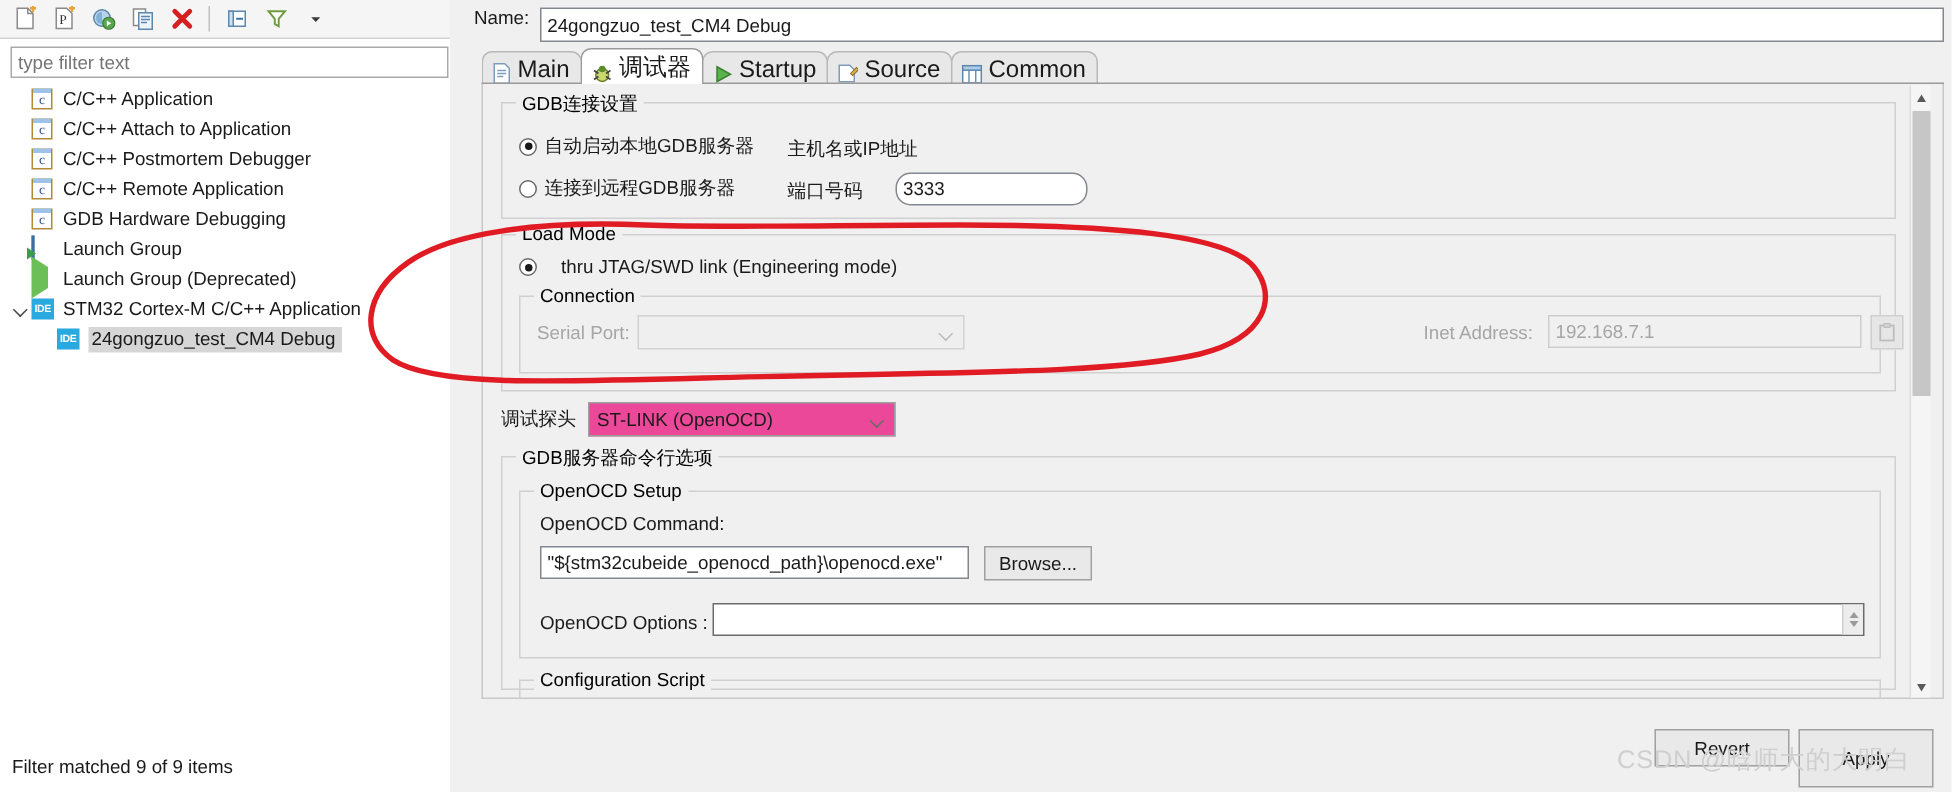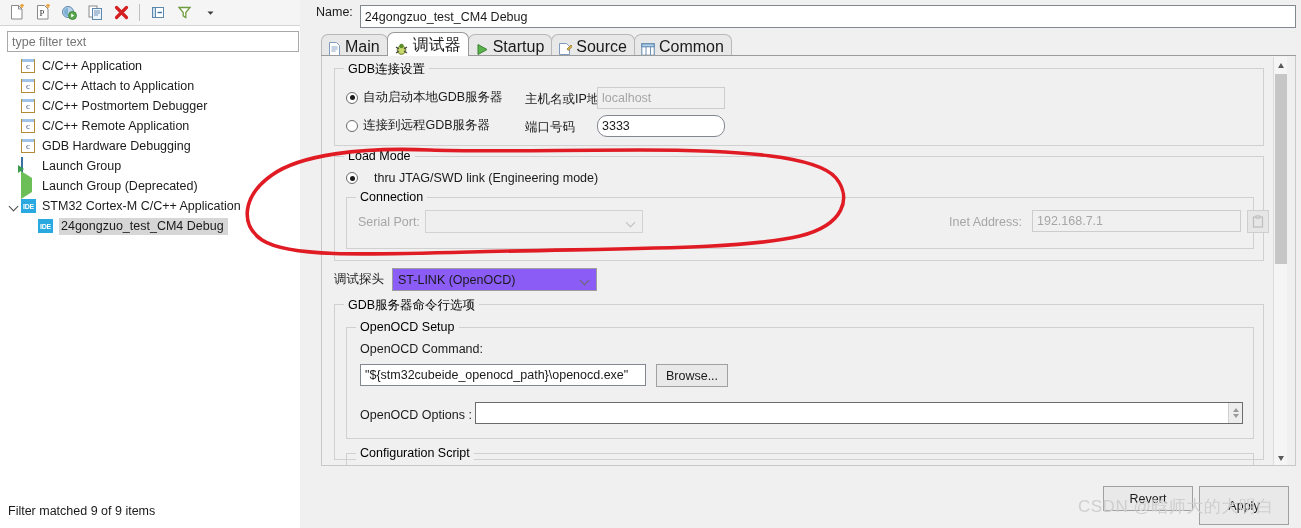--- a/index.html
+++ b/index.html
@@ -132,21 +132,21 @@
   .row { display:flex; align-items:center; }
 
   .txtinput {
     border:1px solid #828790; background:#ffffff; height:22px;
     font-size:12.5px; padding:1px 4px; outline:none; color:#1a1a1a;
     font-family:"Liberation Sans", sans-serif;
   }
   .txtinput.disabled { background:#f0f0f0; border:1px solid #cdcdcd; color:#a6a6a6; }
 
   .combo {
-    border:1px solid #9d9d9d; background:#8b5cf6; height:23px;
+    border:1px solid #9d9d9d; background:#ec4899; height:23px;
     display:flex; align-items:center; padding-left:5px; font-size:12.5px;
     position:relative; cursor:pointer;
   }
   .combo.disabled { background:#efefef; border:1px solid #d2d2d2; color:#b5b5b5; }
   .combo .arrow {
     position:absolute; right:8px; top:8px; width:7px; height:7px;
     border-right:1.5px solid #6a6a6a; border-bottom:1.5px solid #6a6a6a;
     transform:rotate(45deg);
   }
   .combo.disabled .arrow { border-color:#bdbdbd; }
@@ -409,21 +409,20 @@
     <div id="content-area">
 
       <div class="gbox" style="left:12px; top:12px; width:930px; height:78px;">
         <span class="gtitle">GDB连接设置</span>
 
         <div class="row" style="position:absolute; left:11px; top:20px;">
           <span class="radio checked"></span>
           <span style="margin-left:5px;">自动启动本地GDB服务器</span>
         </div>
         <span style="position:absolute; left:190px; top:22px;">主机名或IP地址</span>
-        <input class="txtinput disabled" style="position: absolute; left: 262px; top: 18px; width: 128px;" type="text" value="localhost">
 
         <div class="row" style="position:absolute; left:11px; top:48px;">
           <span class="radio"></span>
           <span style="margin-left:5px;">连接到远程GDB服务器</span>
         </div>
         <span style="position:absolute; left:190px; top:50px;">端口号码</span>
         <input class="txtinput" style="position: absolute; left: 262px; top: 46px; width: 128px; border-radius: 10px;" type="text" value="3333">
       </div>
 
       <div class="gbox" style="left:12px; top:100px; width:930px; height:105px;">

